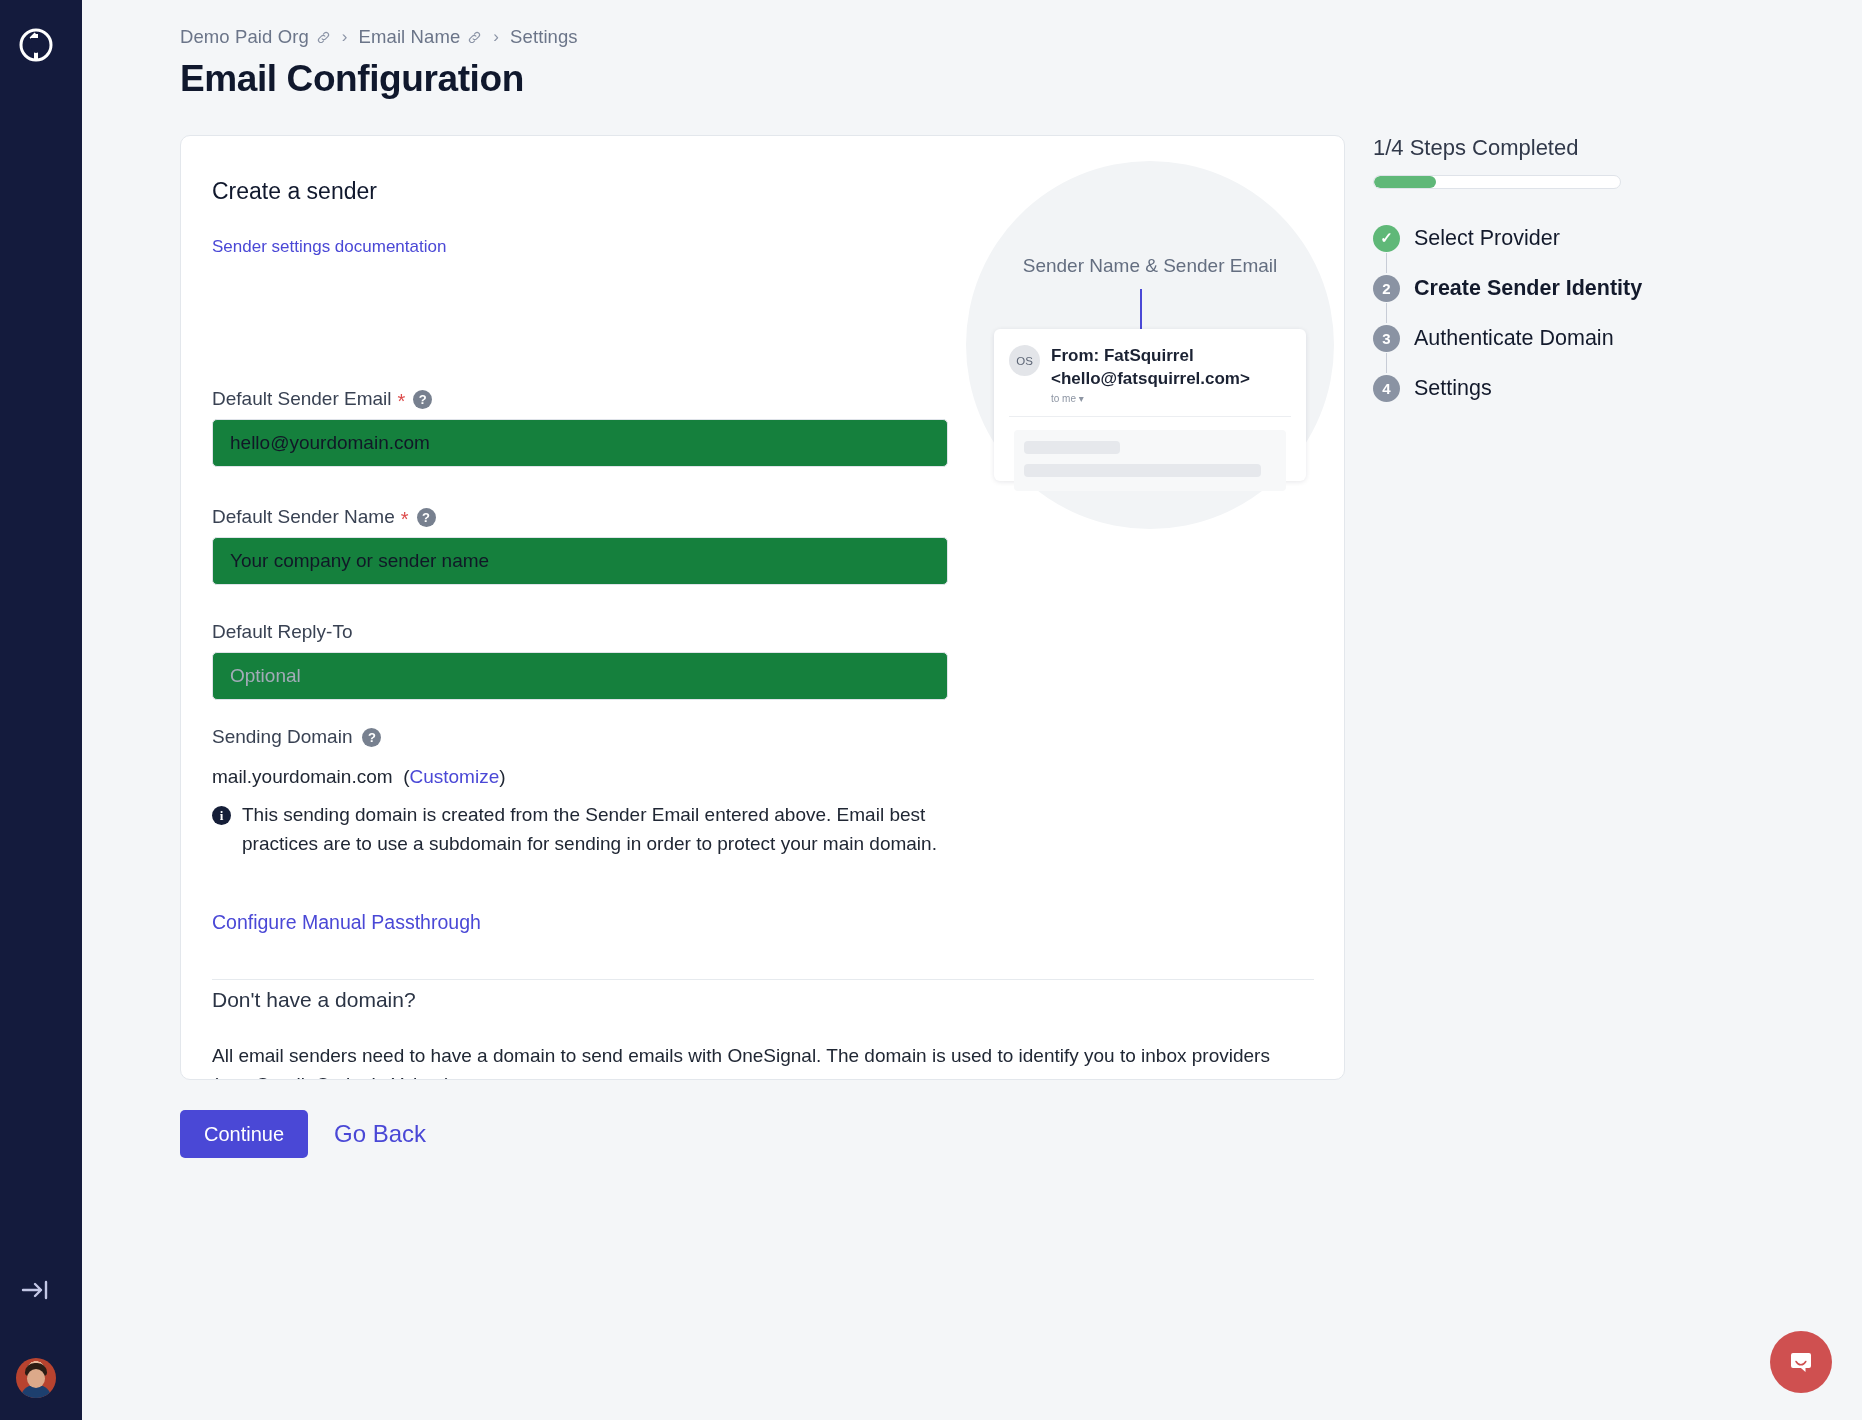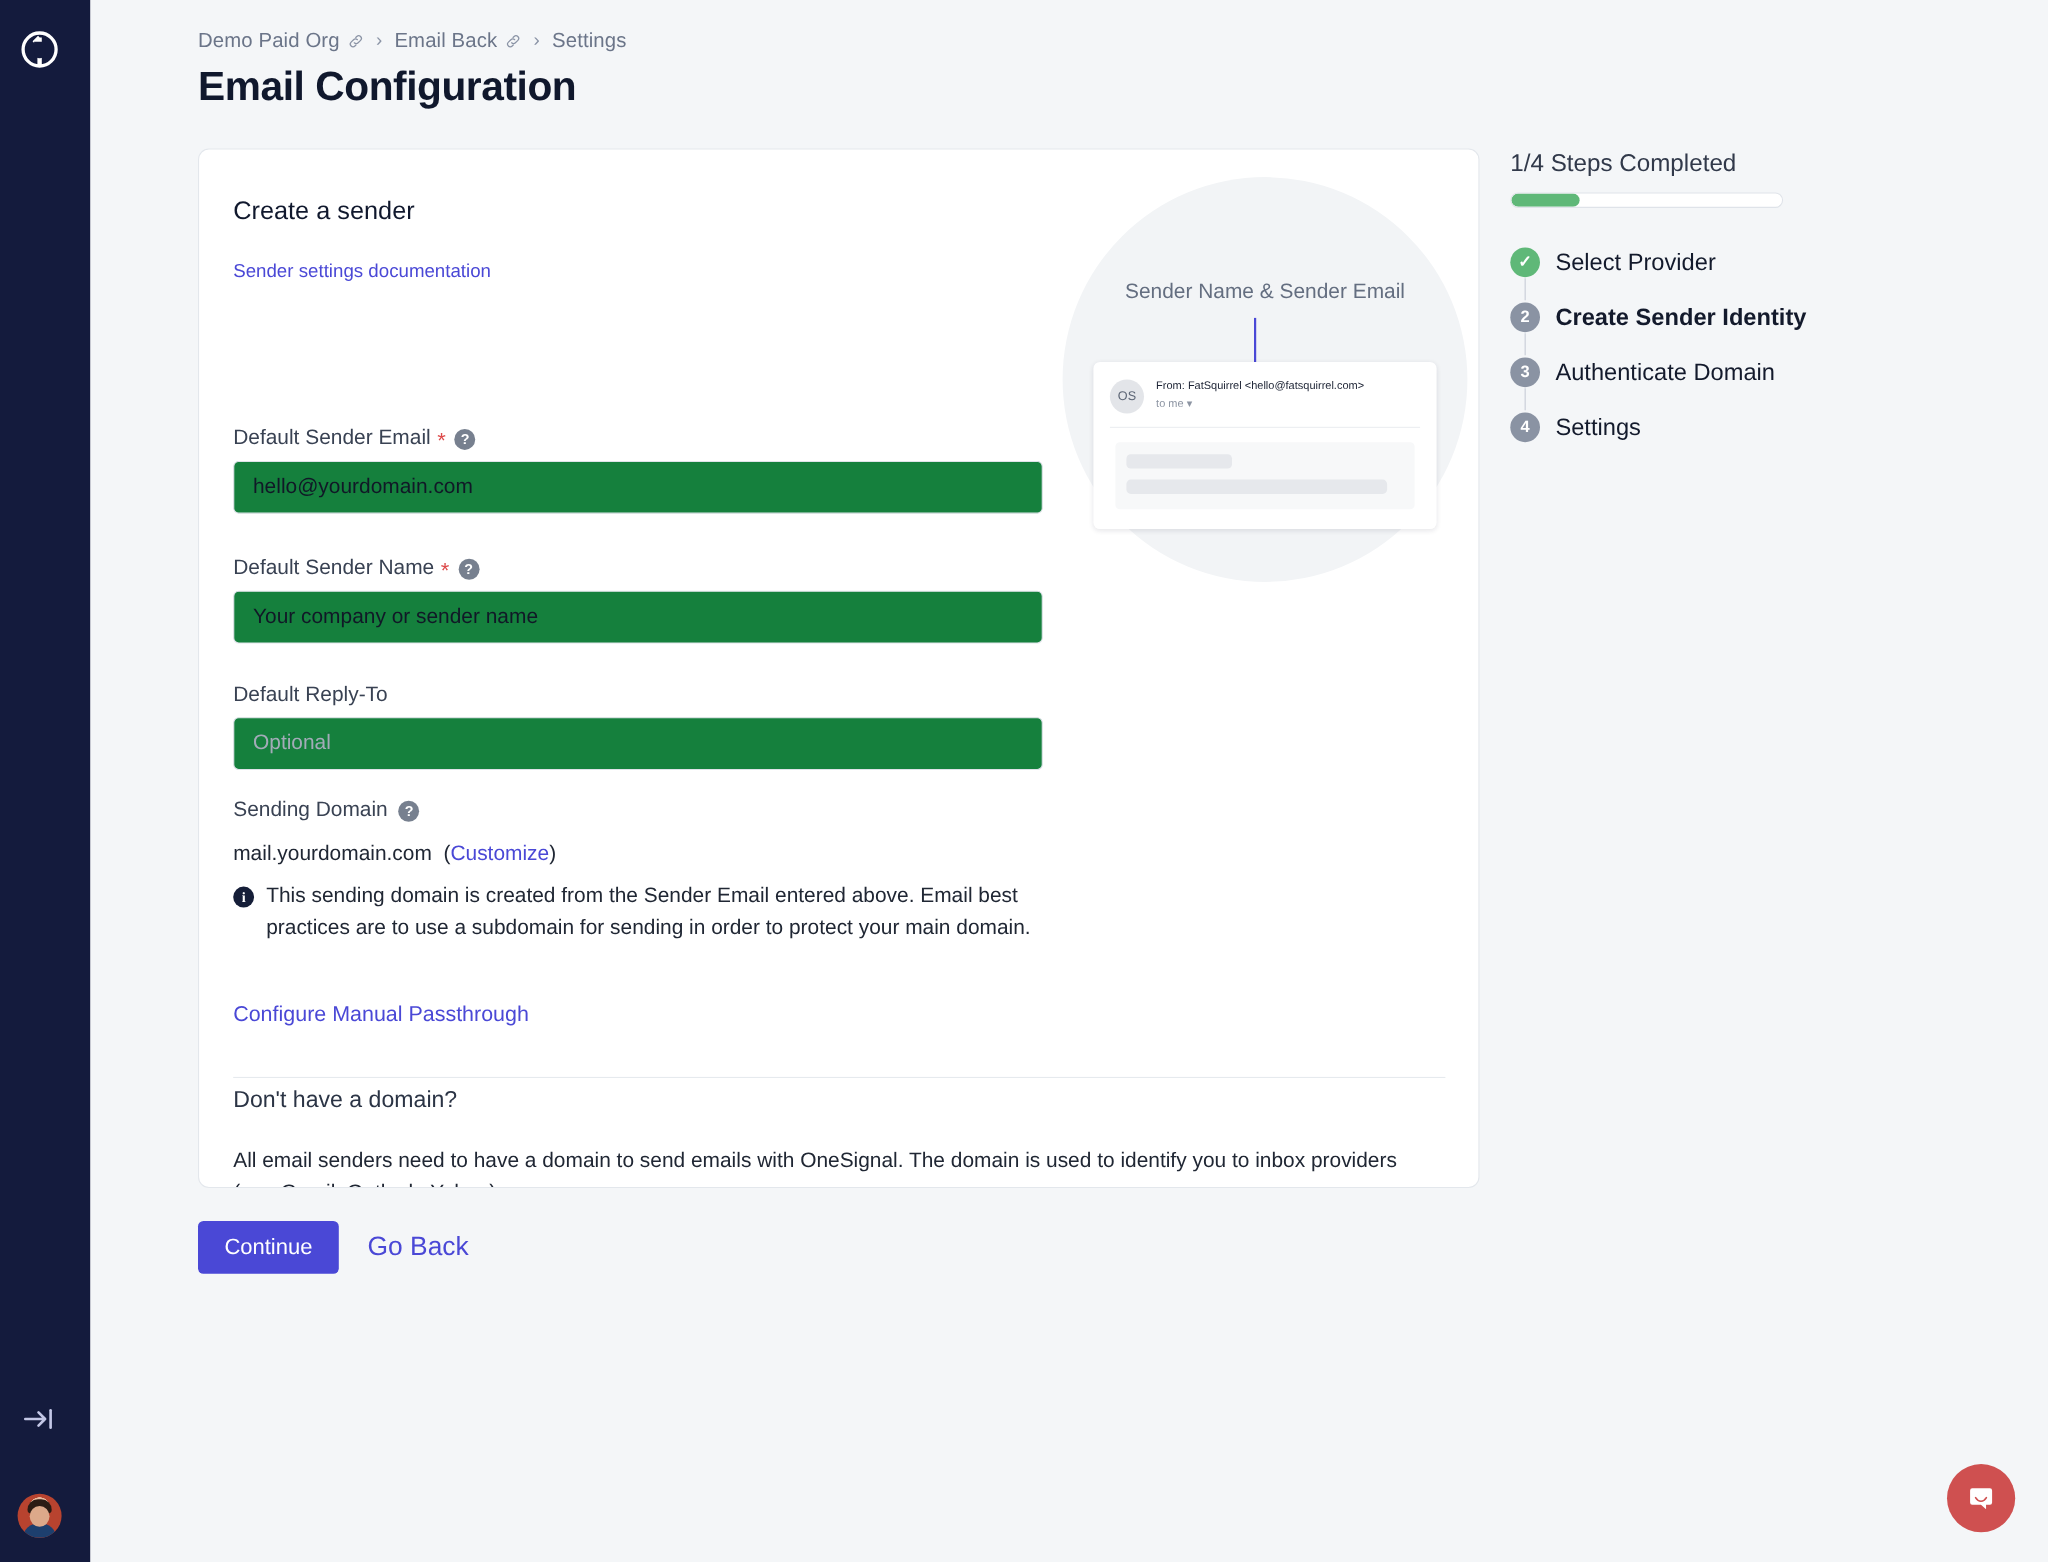--- a/index.html
+++ b/index.html
@@ -179,21 +179,21 @@
     background: #fff; border-radius: 6px;
     box-shadow: 0 1px 5px rgba(16,24,45,.10);
   }
   .mail-head { display: flex; align-items: flex-start; gap: 11px; padding: 16px 15px 0 15px; }
   .mail-ava {
     width: 31px; height: 31px; border-radius: 50%; background: #e3e5e9;
     color: #5c6575; font-size: 11.5px;
     display: flex; align-items: center; justify-content: center;
     flex: 0 0 auto;
   }
-  .mail-from { font-size: 10px; font-weight: normal; color: #1b2233; line-height: 1.35; }
+  .mail-from { font-size: 17px; font-weight: bold; color: #1b2233; line-height: 1.35; }
   .mail-to { font-size: 10px; color: #8d95a3; margin-top: 2px; }
   .mail-rule { margin: 12px 15px 0 15px; height: 1px; background: #eceef1; }
   .mail-body { margin: 13px 20px 0 20px; background: #f7f8f9; border-radius: 4px; padding: 11px 10px 14px 10px; }
   .sk { background: #e6e8ec; border-radius: 4px; height: 13px; }
   .sk.a { width: 38%; margin-bottom: 10px; }
   .sk.b { width: 94%; }
 
   
   .steps { position: absolute; left: 1291px; top: 135px; width: 500px; }
   .steps-title { font-size: 22px; color: #31394a; margin-bottom: 14px; }
@@ -275,21 +275,21 @@
         <span>Demo Paid Org</span>
         <span class="link-icon">
           <svg width="15" height="15" viewBox="0 0 16 16">
             <path d="M6.5 9.5a2.6 2.6 0 0 0 3.7 0l2.4-2.4a2.6 2.6 0 1 0-3.7-3.7l-1 1" stroke="#8b94a6" stroke-width="1.2" fill="none" stroke-linecap="round"></path>
             <path d="M9.5 6.5a2.6 2.6 0 0 0-3.7 0L3.4 8.9a2.6 2.6 0 1 0 3.7 3.7l1-1" stroke="#8b94a6" stroke-width="1.2" fill="none" stroke-linecap="round"></path>
           </svg>
         </span>
       </span>
       <span class="bc-sep">›</span>
       <span class="bc-item">
-        <span>Email Back</span>
+        <span>Email Name</span>
         <span class="link-icon">
           <svg width="15" height="15" viewBox="0 0 16 16">
             <path d="M6.5 9.5a2.6 2.6 0 0 0 3.7 0l2.4-2.4a2.6 2.6 0 1 0-3.7-3.7l-1 1" stroke="#8b94a6" stroke-width="1.2" fill="none" stroke-linecap="round"></path>
             <path d="M9.5 6.5a2.6 2.6 0 0 0-3.7 0L3.4 8.9a2.6 2.6 0 1 0 3.7 3.7l1-1" stroke="#8b94a6" stroke-width="1.2" fill="none" stroke-linecap="round"></path>
           </svg>
         </span>
       </span>
       <span class="bc-sep">›</span>
       <span class="bc-item">
         <span>Settings</span>

